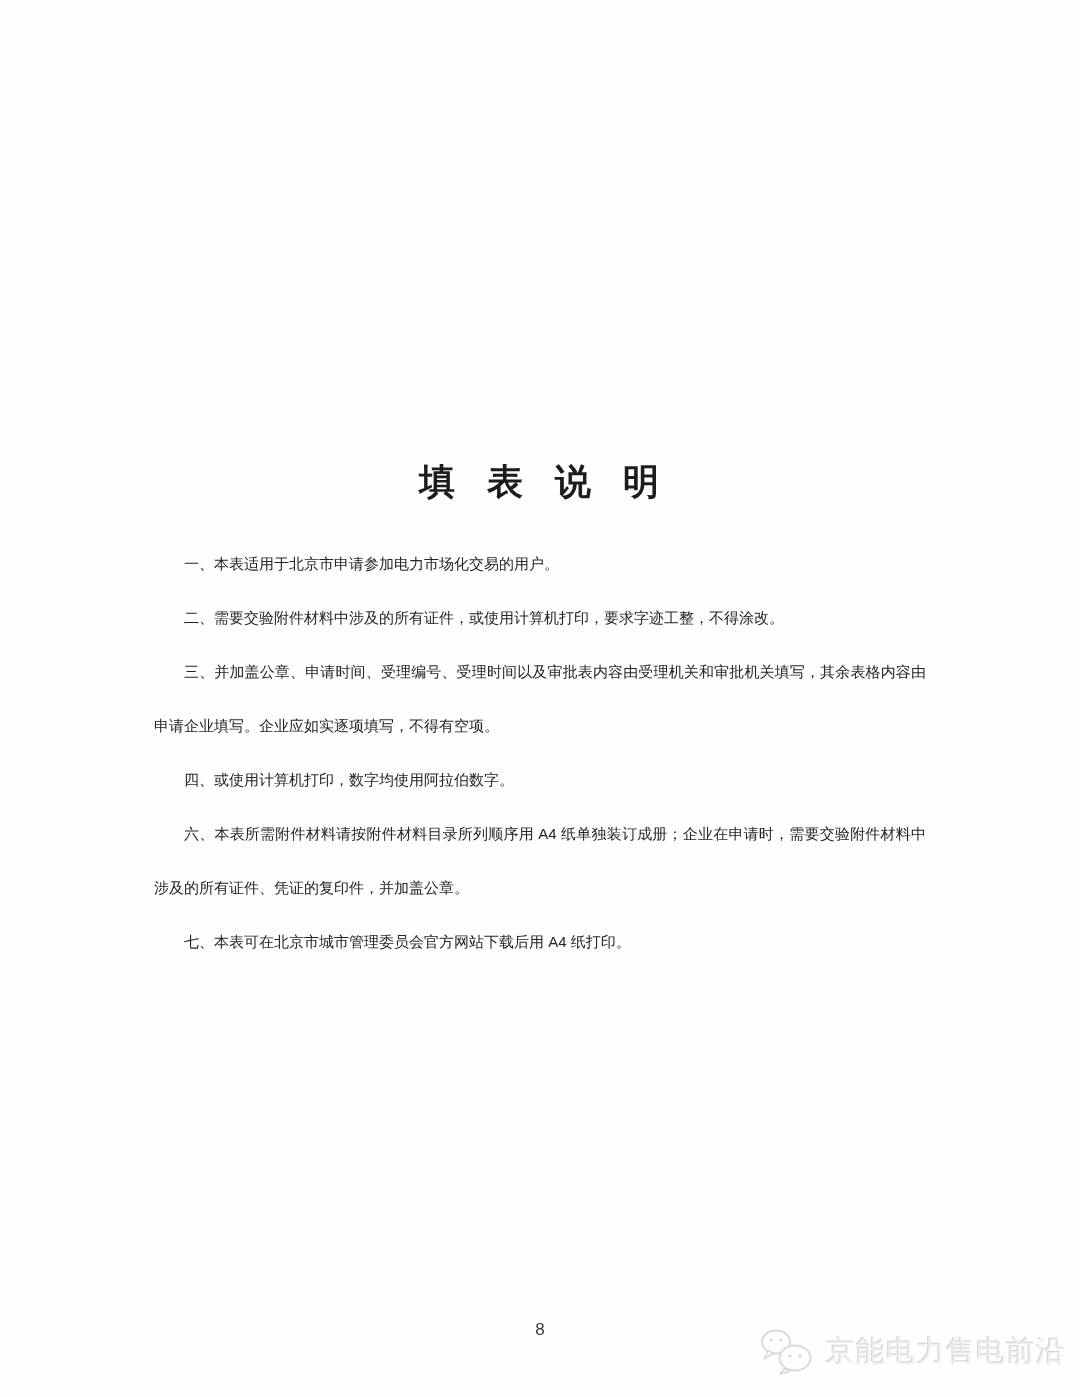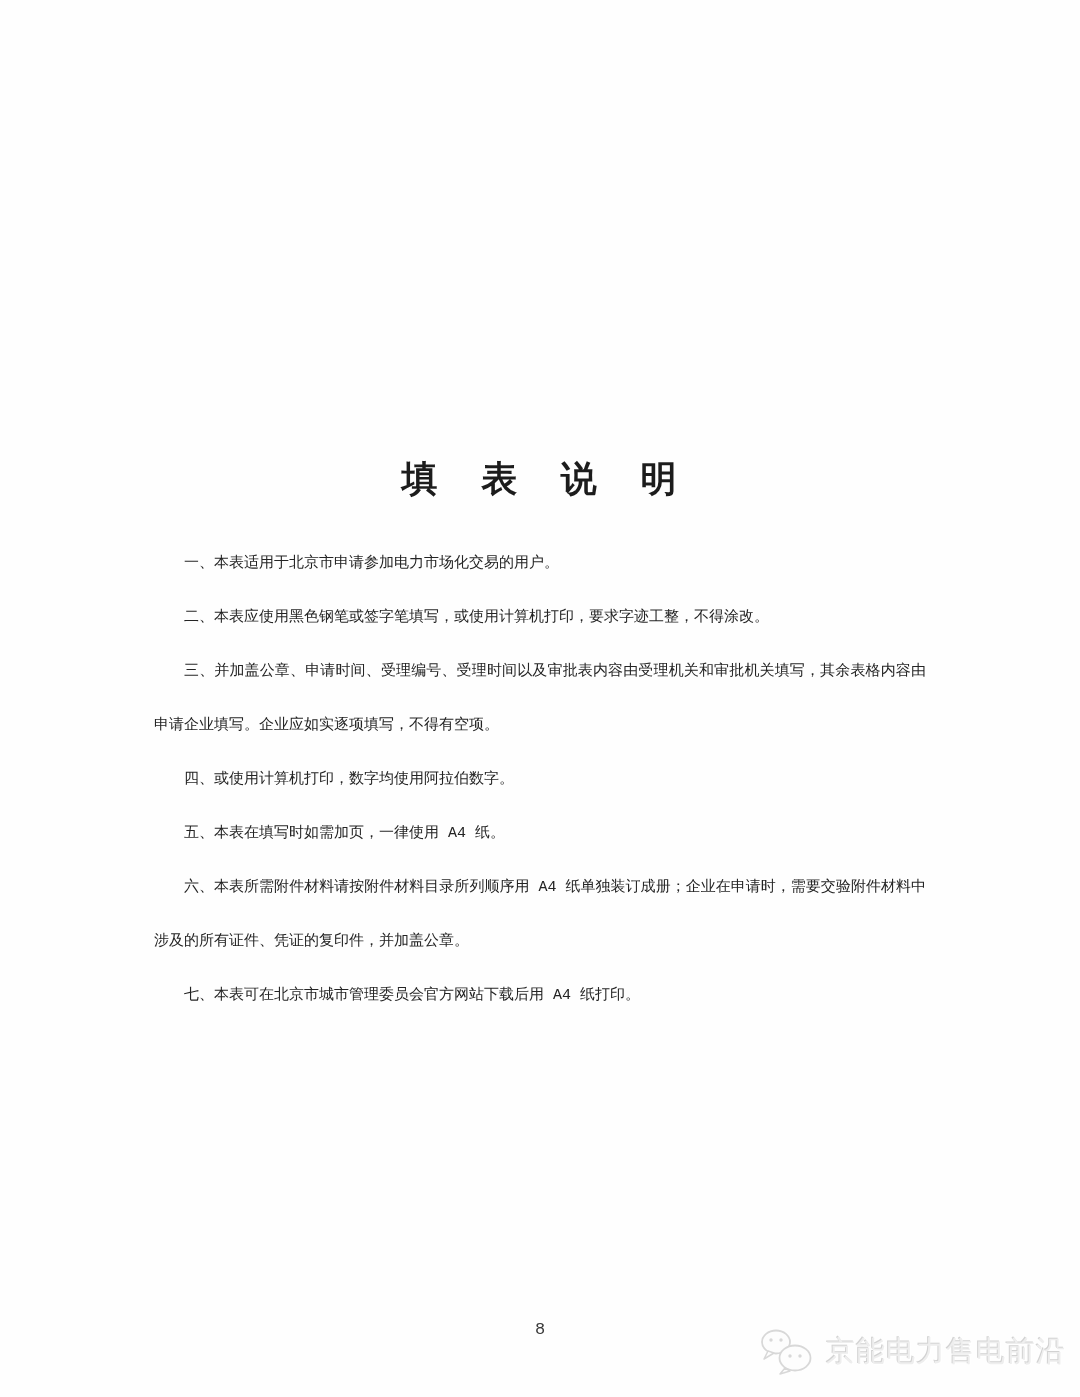--- a/index.html
+++ b/index.html
@@ -6,21 +6,21 @@
     margin: 0;
     padding: 0;
     background: #ffffff;
   }
   .page {
     position: relative;
     width: 1080px;
     height: 1397px;
     background: #fefefe;
     overflow: hidden;
-    font-family: Liberation Mono, monospace;
+    font-family: Liberation Sans, sans-serif;
     color: #212121;
   }
   .doc {
     position: absolute;
     left: 154px;
     top: 0;
     width: 772px;
   }
   .title {
     margin: 464px 0 0 0;
@@ -78,24 +78,23 @@
 </head>
 <body>
 
 <div class="page">
 
   <div class="doc">
     <h1 class="title">填 表 说 明</h1>
 
     <div class="body-text">
       <p>一、本表适用于北京市申请参加电力市场化交易的用户。</p>
-      <p>二、本表应使用黑色钢笔或签字笔填写，或使用计算机打印，要求字迹工整，不得涂改。</p>
+      <p>二、需要交验附件材料中涉及的所有证件，或使用计算机打印，要求字迹工整，不得涂改。</p>
       <p>三、并加盖公章、申请时间、受理编号、受理时间以及审批表内容由受理机关和审批机关填写，其余表格内容由申请企业填写。企业应如实逐项填写，不得有空项。</p>
       <p>四、或使用计算机打印，数字均使用阿拉伯数字。</p>
-      <p>五、本表在填写时如需加页，一律使用 A4 纸。</p>
       <p>六、本表所需附件材料请按附件材料目录所列顺序用 A4 纸单独装订成册；企业在申请时，需要交验附件材料中涉及的所有证件、凭证的复印件，并加盖公章。</p>
       <p>七、本表可在北京市城市管理委员会官方网站下载后用 A4 纸打印。</p>
     </div>
   </div>
 
   <div class="page-number">8</div>
 
   <div class="watermark">
     <span class="wm-icon">
       <svg viewBox="0 0 54 48" width="54" height="48" xmlns="http://www.w3.org/2000/svg">

